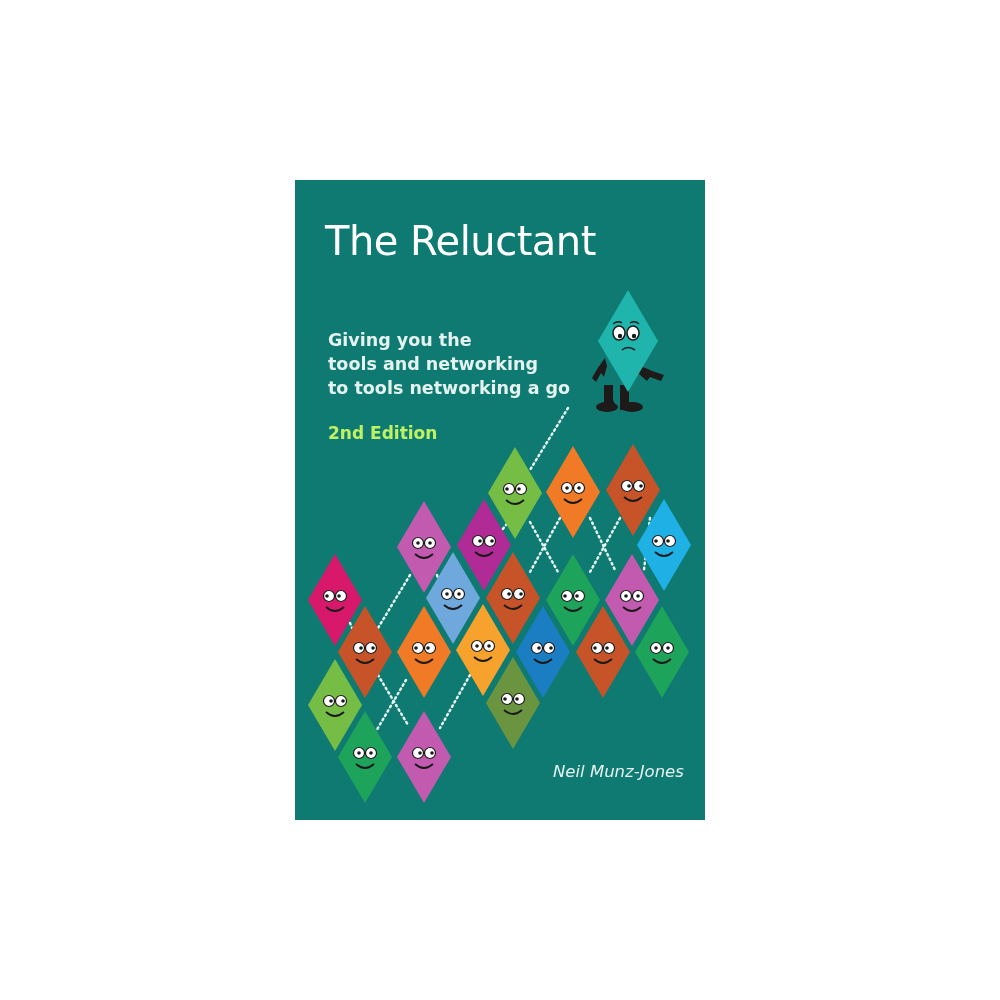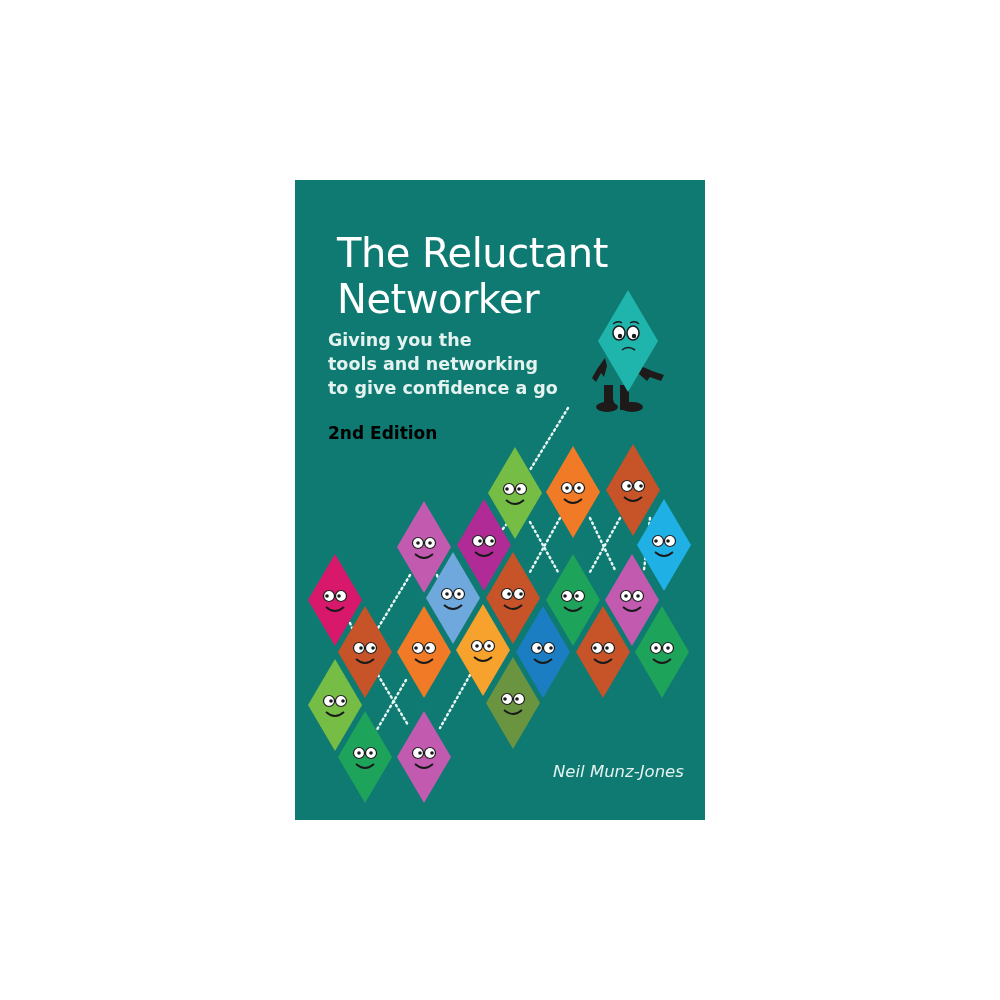--- a/index.html
+++ b/index.html
@@ -1,20 +1,20 @@
 <!DOCTYPE html>
 <html><head>
 <meta charset="utf-8">
 <style>
   html, body { margin:0; padding:0; background:#ffffff; }
   body { width:1000px; height:1000px; position:relative; overflow:hidden; font-family:"DejaVu Sans", sans-serif; }
   .cover { position:absolute; left:295px; top:180px; width:410px; height:640px; background:#0f7a71; overflow:hidden; }
-  .title { position:absolute; left:30px; top:38px; color:#ffffff; font-size:40px; line-height:46px; font-weight:500; letter-spacing:-0.5px; margin:12px; }
+  .title { position:absolute; left:30px; top:38px; color:#ffffff; font-size:40px; line-height:46px; font-weight:500; letter-spacing:-0.5px; margin:0; }
   .subtitle { position:absolute; left:33px; top:148px; color:#e4f2f0; font-size:17.5px; line-height:24px; font-weight:700; }
-  .edition { position:absolute; left:33px; top:243px; color:#000000; font-size:17px; font-weight:bold; }
+  .edition { position:absolute; left:33px; top:243px; color:#bef264; font-size:17px; font-weight:bold; }
   .author { position:absolute; left:258px; top:582px; color:#e4f2f0; font-size:16.5px;font-style:italic; }
   svg.art { position:absolute; left:0; top:0; }
 </style>
 </head>
 <body>
 
 <div class="cover">
   <svg class="art" width="410" height="640" viewBox="295 180 410 640">
 
     <g stroke="#e8f6f4" stroke-width="2.5" stroke-dasharray="1.5 3.5" fill="none" stroke-linecap="round">
@@ -217,22 +217,21 @@
       <circle cx="620" cy="336" r="2.2" fill="#1a1a1a"></circle>
       <circle cx="634" cy="336" r="2.2" fill="#1a1a1a"></circle>
       <path d="M613 324 Q618 320 622 323" stroke="#1a1a1a" stroke-width="1.3" fill="none"></path>
       <path d="M630 323 Q635 320 639 324" stroke="#1a1a1a" stroke-width="1.3" fill="none"></path>
       <path d="M622 350 Q628 345 635 350" stroke="#1a1a1a" stroke-width="1.6" fill="none"></path>
     </g>
   </svg>
 
   <h1 class="title">
     <span>The Reluctant</span><br>
-    <span>Networker</span>
   </h1>
   <div class="subtitle">
     <span>Giving you the</span><br>
     <span>tools and networking</span><br>
-    <span>to give confidence a go</span>
+    <span>to tools networking a go</span>
   </div>
   <div class="edition">2nd Edition</div>
   <div class="author">Neil Munz-Jones</div>
 </div>
 
 </body></html>

